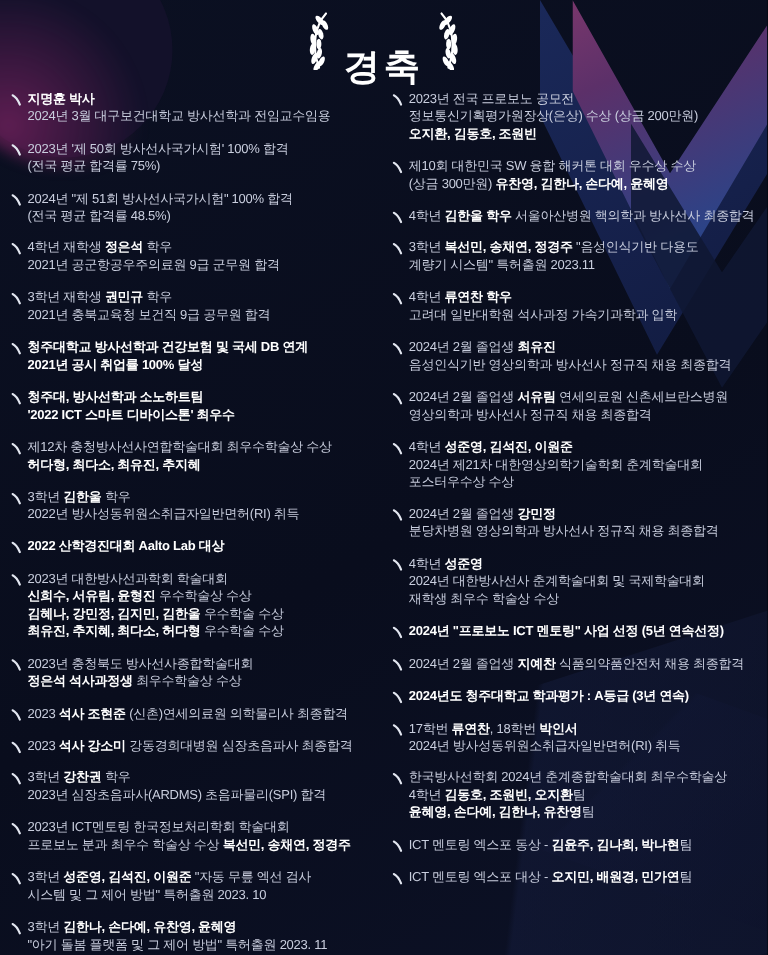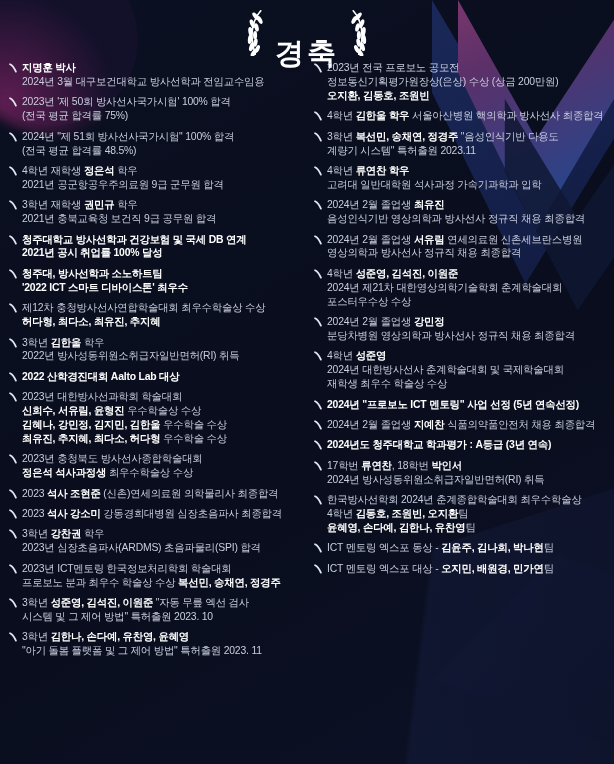--- a/index.html
+++ b/index.html
@@ -33,21 +33,21 @@
   
   .header{position:relative;z-index:2;display:flex;align-items:center;justify-content:center;
     gap:10px;padding-top:7px;height:50px;}
   .title{font-size:29px;font-weight:bold;color:#ffffff;letter-spacing:3px;margin-top:44px;}
   .laurel{width:25px;height:48px;}
   .laurel.right{transform:scaleX(-1);}
   
   .cols{position:absolute;z-index:2;top:61px;left:9px;right:4px;display:flex;gap:9px;}
   .col{flex:1 1 50%;min-width:0;}
   .item{position:relative;padding-left:13px;margin-bottom:6.5px;
-    font-size:10.4px;line-height:13.9px;letter-spacing:-0.2px;}
+    font-size:10.4px;line-height:13.9px;letter-spacing:-0.2px;margin-top:12px;}
   .bullet{position:absolute;left:0;top:2px;width:8px;height:10px;}
   .line span{color:#c9cede;}
   .line span.b{font-weight:bold;color:#ffffff;}
 </style>
 </head>
 <body>
 
 <div class="poster">
 
   <div class="decor circle-tl"></div>
@@ -268,20 +268,29 @@
             <div class="line"><span>2023년 전국 프로보노 공모전</span></div>
             <div class="line"><span>정보통신기획평가원장상(은상) 수상 (상금 200만원)</span></div>
             <div class="line"><span class="b">오지환, 김동호, 조원빈</span></div>
           </div>
         </div>
         <div class="item">
           <svg class="bullet" viewBox="0 0 10 12">
             <path d="M1.3 1.3 Q5.5 3.2 8.6 10.6" fill="none" stroke="#e2e6f0" stroke-width="2.2" stroke-linecap="round"></path>
           </svg>
           <div class="lines">
+            <div class="line"><span>제10회 대한민국 SW 융합 해커톤 대회 우수상 수상</span></div>
+            <div class="line"><span>(상금 300만원) </span><span class="b">유찬영, 김한나, 손다예, 윤혜영</span></div>
+          </div>
+        </div>
+        <div class="item">
+          <svg class="bullet" viewBox="0 0 10 12">
+            <path d="M1.3 1.3 Q5.5 3.2 8.6 10.6" fill="none" stroke="#e2e6f0" stroke-width="2.2" stroke-linecap="round"></path>
+          </svg>
+          <div class="lines">
             <div class="line"><span>4학년 </span><span class="b">김한울 학우</span><span> 서울아산병원 핵의학과 방사선사 최종합격</span></div>
           </div>
         </div>
         <div class="item">
           <svg class="bullet" viewBox="0 0 10 12">
             <path d="M1.3 1.3 Q5.5 3.2 8.6 10.6" fill="none" stroke="#e2e6f0" stroke-width="2.2" stroke-linecap="round"></path>
           </svg>
           <div class="lines">
             <div class="line"><span>3학년 </span><span class="b">복선민, 송채연, 정경주</span><span> "음성인식기반 다용도</span></div>
             <div class="line"><span>계량기 시스템" 특허출원 2023.11</span></div>

